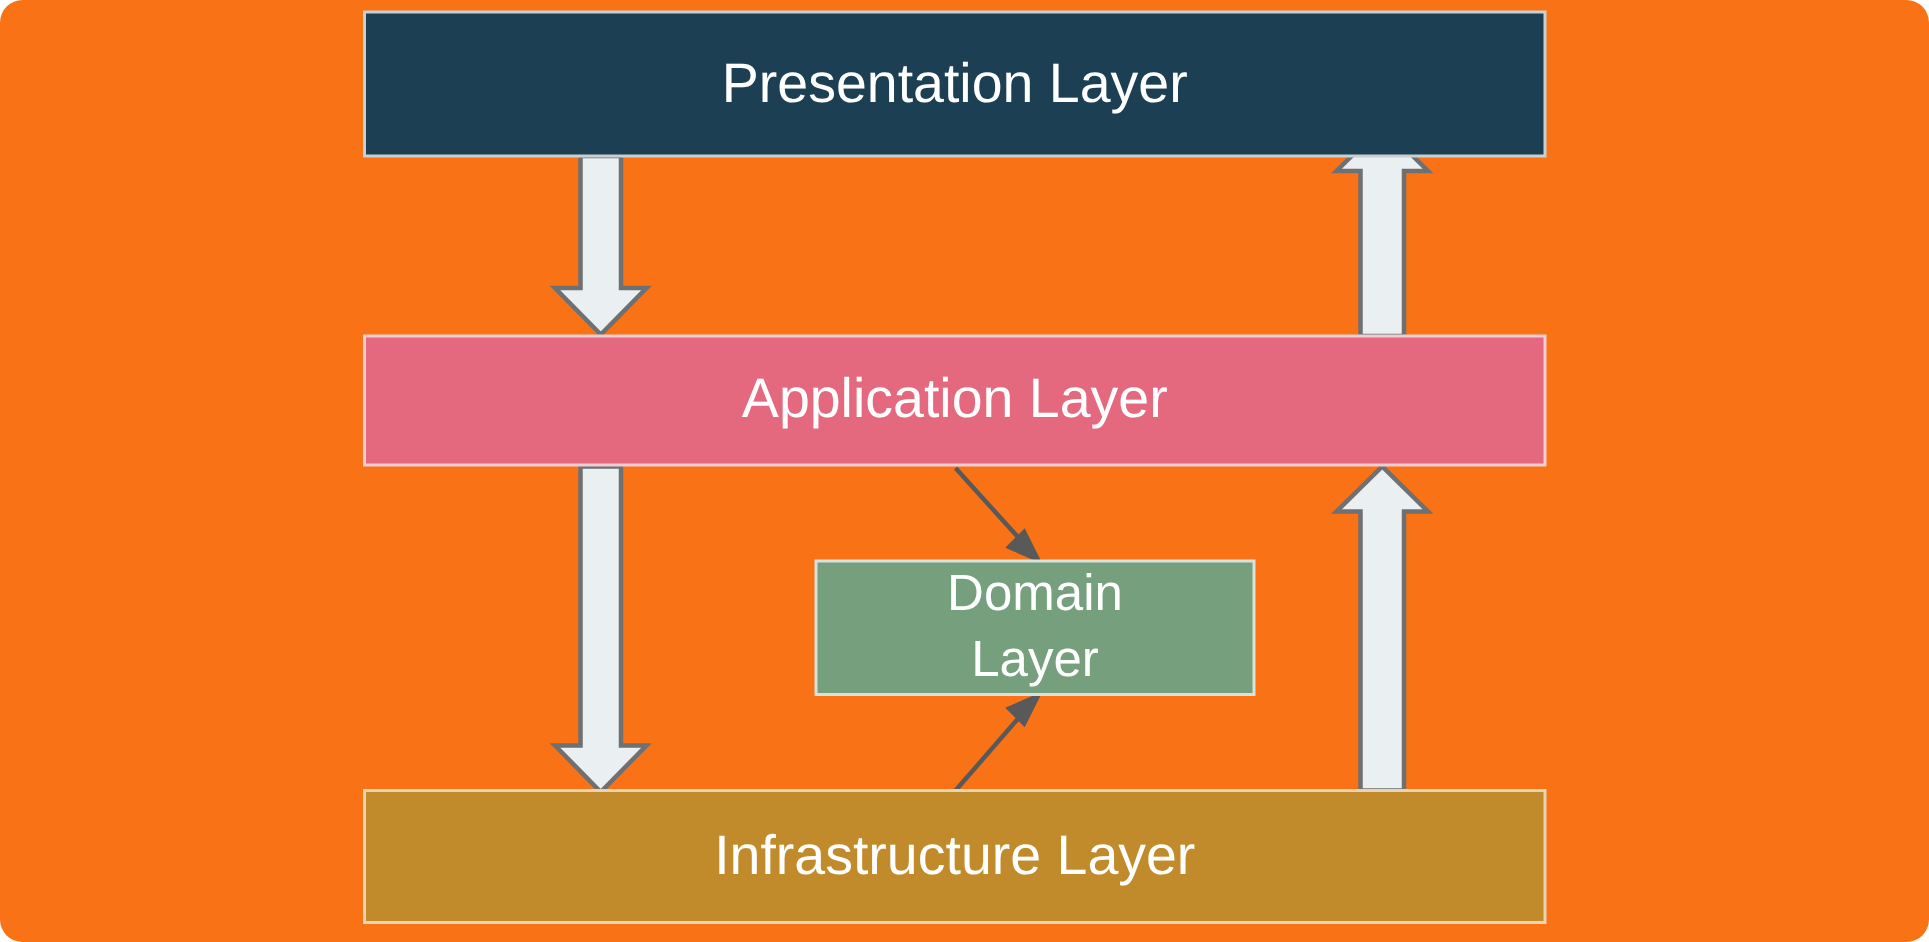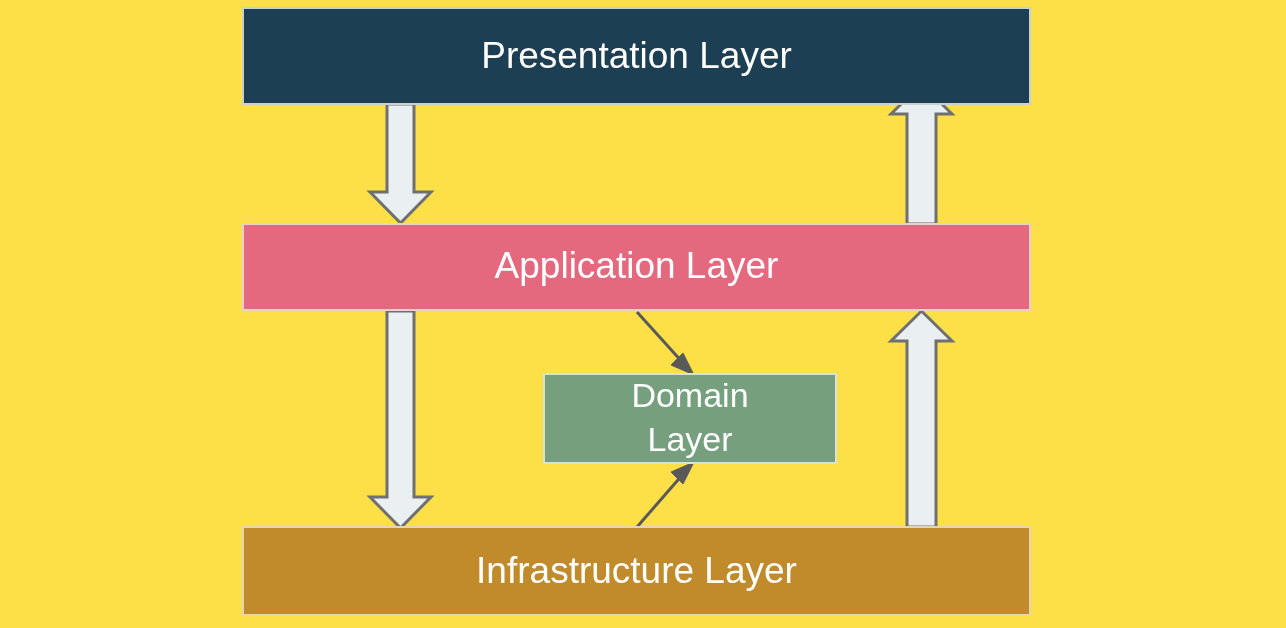--- a/index.html
+++ b/index.html
@@ -11,21 +11,22 @@
   body {
     width: 1286px;
     height: 628px;
     overflow: hidden;
     font-family: "Liberation Sans", sans-serif;
   }
   #diagram-canvas {
     position: relative;
     width: 1286px;
     height: 628px;
-    background: #fde047;
+    background: #f97316;
+    border-radius: 15px;
   }
   #diagram-svg {
     position: absolute;
     top: 0;
     left: 0;
     width: 1286px;
     height: 628px;
     display: block;
   }
   .layer-label {

